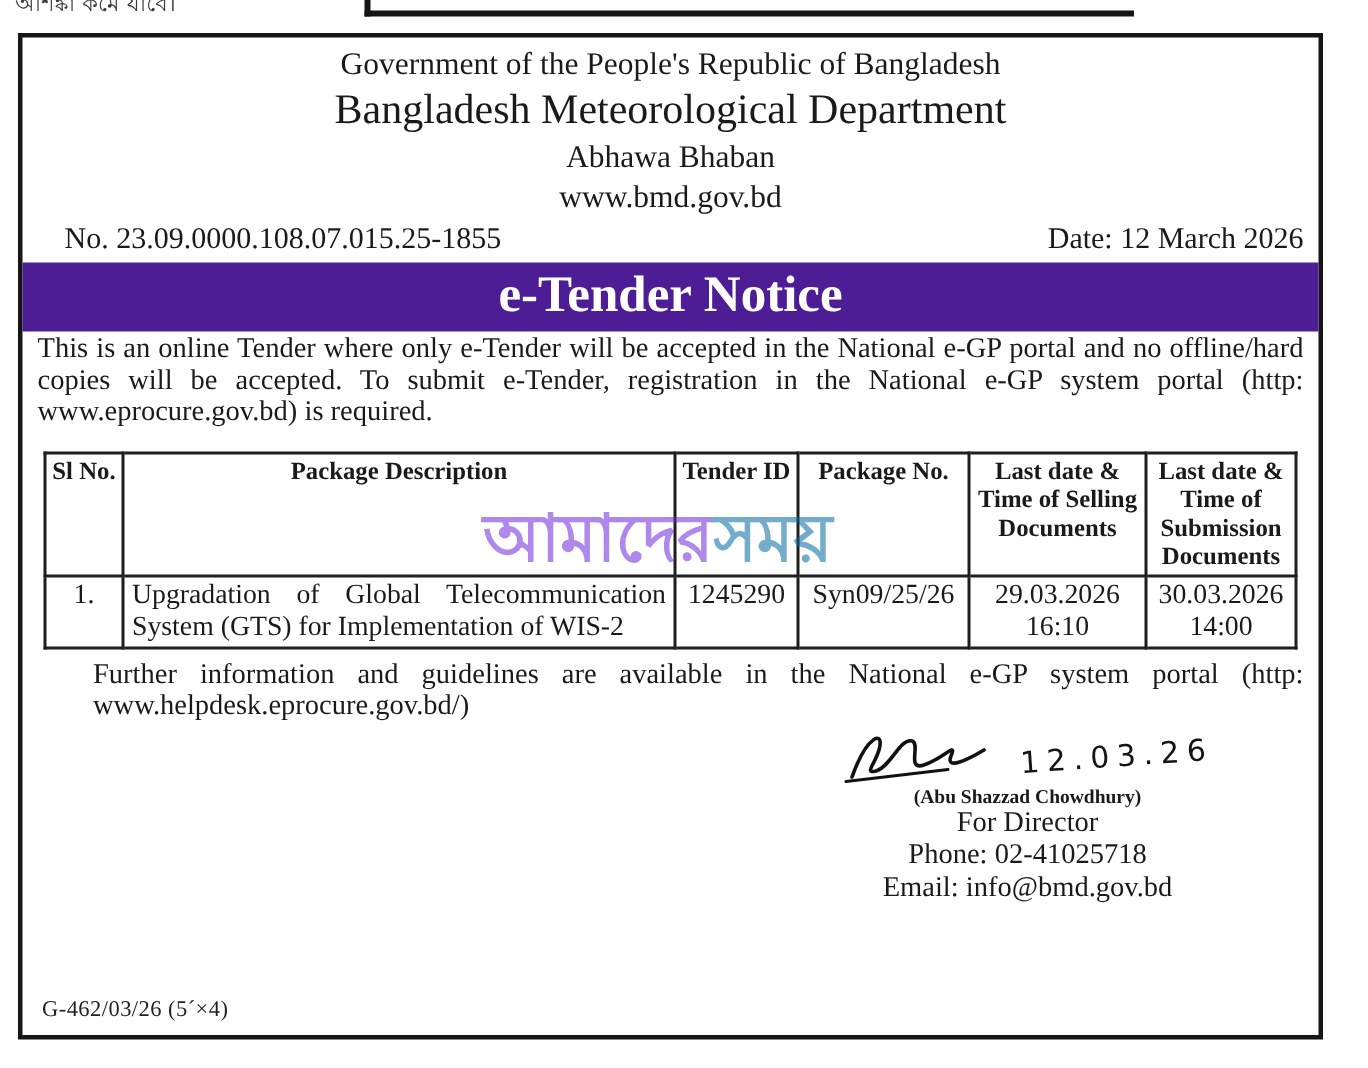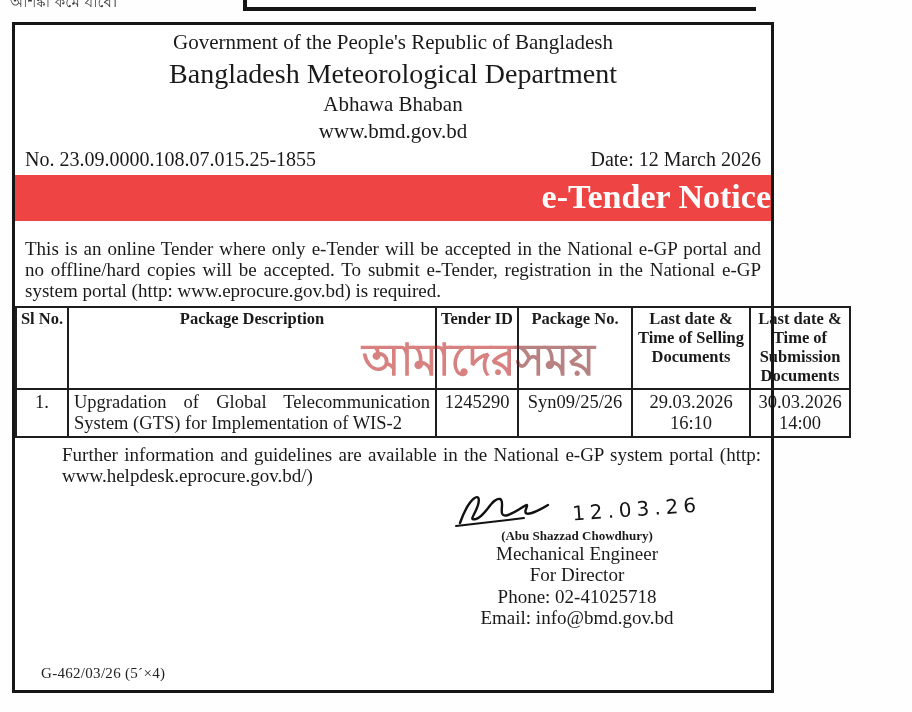--- a/index.html
+++ b/index.html
@@ -13,40 +13,40 @@
   .top-left-fragment {
     position:absolute; left:10px; top:-10px; font-size:15px; color:#3a3a3a;
     font-family:"DejaVu Sans", sans-serif; white-space:nowrap;
   }
   .prev-box-edge {
     position:absolute; left:243px; top:-14px; width:646px; height:25px;
     border-left:4px solid #151515; border-bottom:4px solid #151515; border-right:3px solid #151515;
   }
   
   .notice-box {
-    position:absolute; left:12px; top:22px; width:762px; height:671px;
+    position:absolute; left:12px; top:22px; width:870px; height:671px;
     border:3px solid #161616; background:#fff;
   }
   .org-header { text-align:center; padding-top:4px; line-height:1.28; }
   .org-header .line1 { font-size:21px; }
   .org-header .org-name { font-size:28px; font-weight:normal; line-height:1.25; }
   .org-header .line3, .org-header .line4, .org-header .line5 { font-size:21px; }
   .ref-row {
     display:flex; justify-content:space-between; align-items:baseline;
-    padding:2px 10px 0 10px; font-size:20px; line-height:1.2;
+    padding:2px 10px 0 28px; font-size:20px; line-height:1.2;
   }
   .banner {
-    margin-top:4px; background:#ef4444; color:#ffffff; text-align:right;
+    margin-top:4px; background:#4c1d95; color:#ffffff; text-align:center;
     font-weight:bold; font-size:34px; line-height:1.18; padding:2px 0 4px 0;
     font-family:"Liberation Serif", serif;
   }
-  .body-text { padding:17px 10px 0 10px; font-size:19px; line-height:1.11; text-align:justify; }
+  .body-text { padding:1px 10px 0 10px; font-size:19px; line-height:1.11; text-align:justify; }
   .body-text p { margin:0; }
   .tender-table {
-    margin:5px auto 0 auto; width:834px; border-collapse:collapse; table-layout:fixed;padding-left:36px;
+    margin:16px auto 0 auto; width:834px; border-collapse:collapse; table-layout:fixed;padding-left:36px;
   }
   .tender-table th, .tender-table td {
     border:2px solid #1e1e1e; vertical-align:top; overflow:hidden;
   }
   .tender-table th {
     font-size:16.5px; font-weight:bold; text-align:center; line-height:1.15; padding:2px 3px;
   }
   .tender-table td { font-size:18.5px; line-height:1.15; padding:2px 5px; text-align:center; }
   .tender-table td.desc { text-align:justify; }
   .th-row { height:78px; }
@@ -60,31 +60,31 @@
   .further-text { padding:6px 10px 0 10px; font-size:19px; line-height:1.11; text-align:justify;margin-left:37px; }
   .signature-block { width:340px; margin:2px 24px 0 auto; text-align:center; }
   .sig-row { display:flex; align-items:center; justify-content:center; height:40px; }
   .sig-date {
     font-family:"DejaVu Sans", sans-serif; font-size:20px; letter-spacing:5px;
     transform:rotate(-4deg); margin-left:10px; color:#141414;
   }
   .sig-name { font-weight:bold; font-size:13px; line-height:1.12; }
   .sig-line { font-size:19px; line-height:1.12; }
   .print-code {
-    position:absolute; left:26px; bottom:8px; font-size:15px; color:#222;
+    position:absolute; left:13px; bottom:8px; font-size:15px; color:#222;
     letter-spacing:0.3px;
   }
   
   .watermark {
     position:absolute; left:322px; top:336px; z-index:5; pointer-events:none;
     font-family:"DejaVu Sans", sans-serif; font-weight:bold; font-size:44px;
     opacity:0.55; white-space:nowrap; line-height:1.1;
   }
-  .wm-1 { color:#b91c1c;margin-left:40px; }
-  .wm-2 { color:#7f1d1d; }
+  .wm-1 { color:#6d28d9; }
+  .wm-2 { color:#0369a1; }
 </style>
 </head>
 <body>
 
 <div class="page">
 
   <div class="top-strip">
     <span class="top-left-fragment">আশঙ্কা কমে যাবে।</span>
     <div class="prev-box-edge"></div>
   </div>
@@ -144,21 +144,20 @@
 
     <div class="signature-block">
       <div class="sig-row">
         <svg width="110" height="40" viewBox="0 0 110 40">
           <path d="M8 34 C18 6, 30 2, 26 16 C23 26, 16 32, 24 30 C34 27, 40 8, 48 10 C54 12, 44 30, 56 26 C70 21, 78 10, 74 20 C70 30, 86 22, 96 16" fill="none" stroke="#111" stroke-width="2.4" stroke-linecap="round"></path>
           <path d="M4 37 L72 29" fill="none" stroke="#111" stroke-width="2" stroke-linecap="round"></path>
         </svg>
         <span class="sig-date">12.03.26</span>
       </div>
       <div class="sig-name">(Abu Shazzad Chowdhury)</div>
-      <div class="sig-line">Mechanical Engineer</div>
       <div class="sig-line">For Director</div>
       <div class="sig-line">Phone: 02-41025718</div>
       <div class="sig-line">Email: info@bmd.gov.bd</div>
     </div>
 
     <div class="print-code">G-462/03/26 (5´×4)</div>
   </div>
 
   <div class="watermark">
     <span class="wm-1">আমাদের</span><span class="wm-2">সময়</span>

